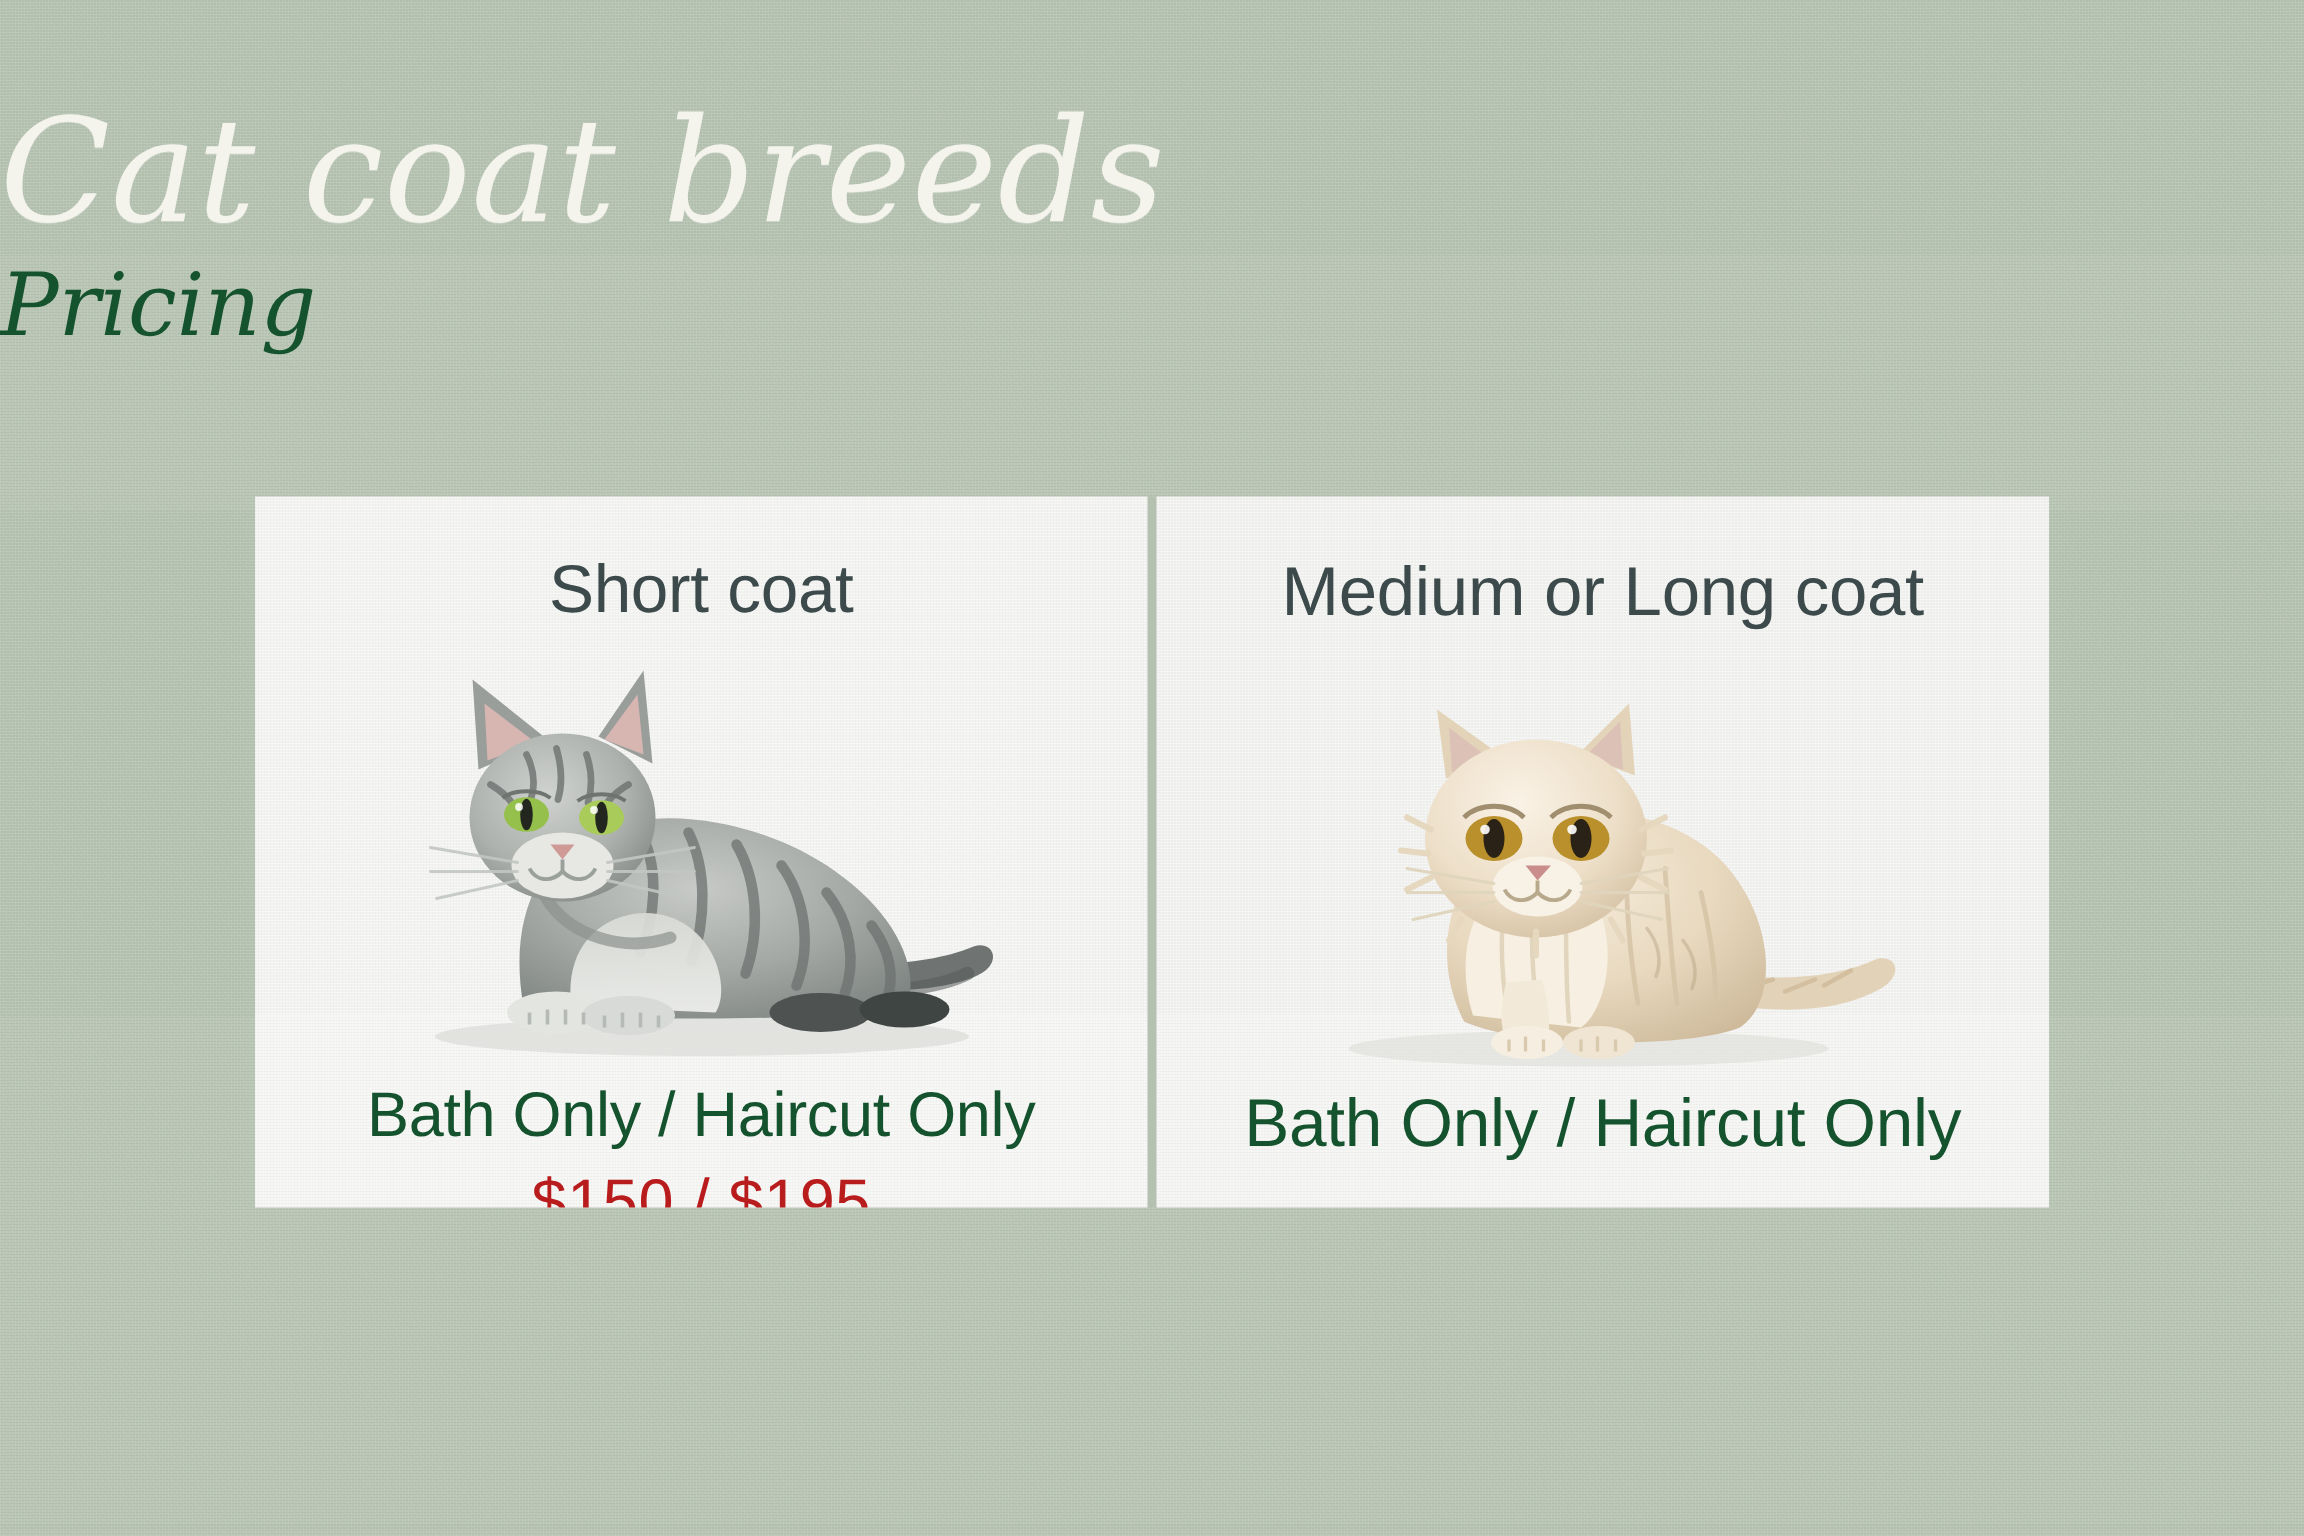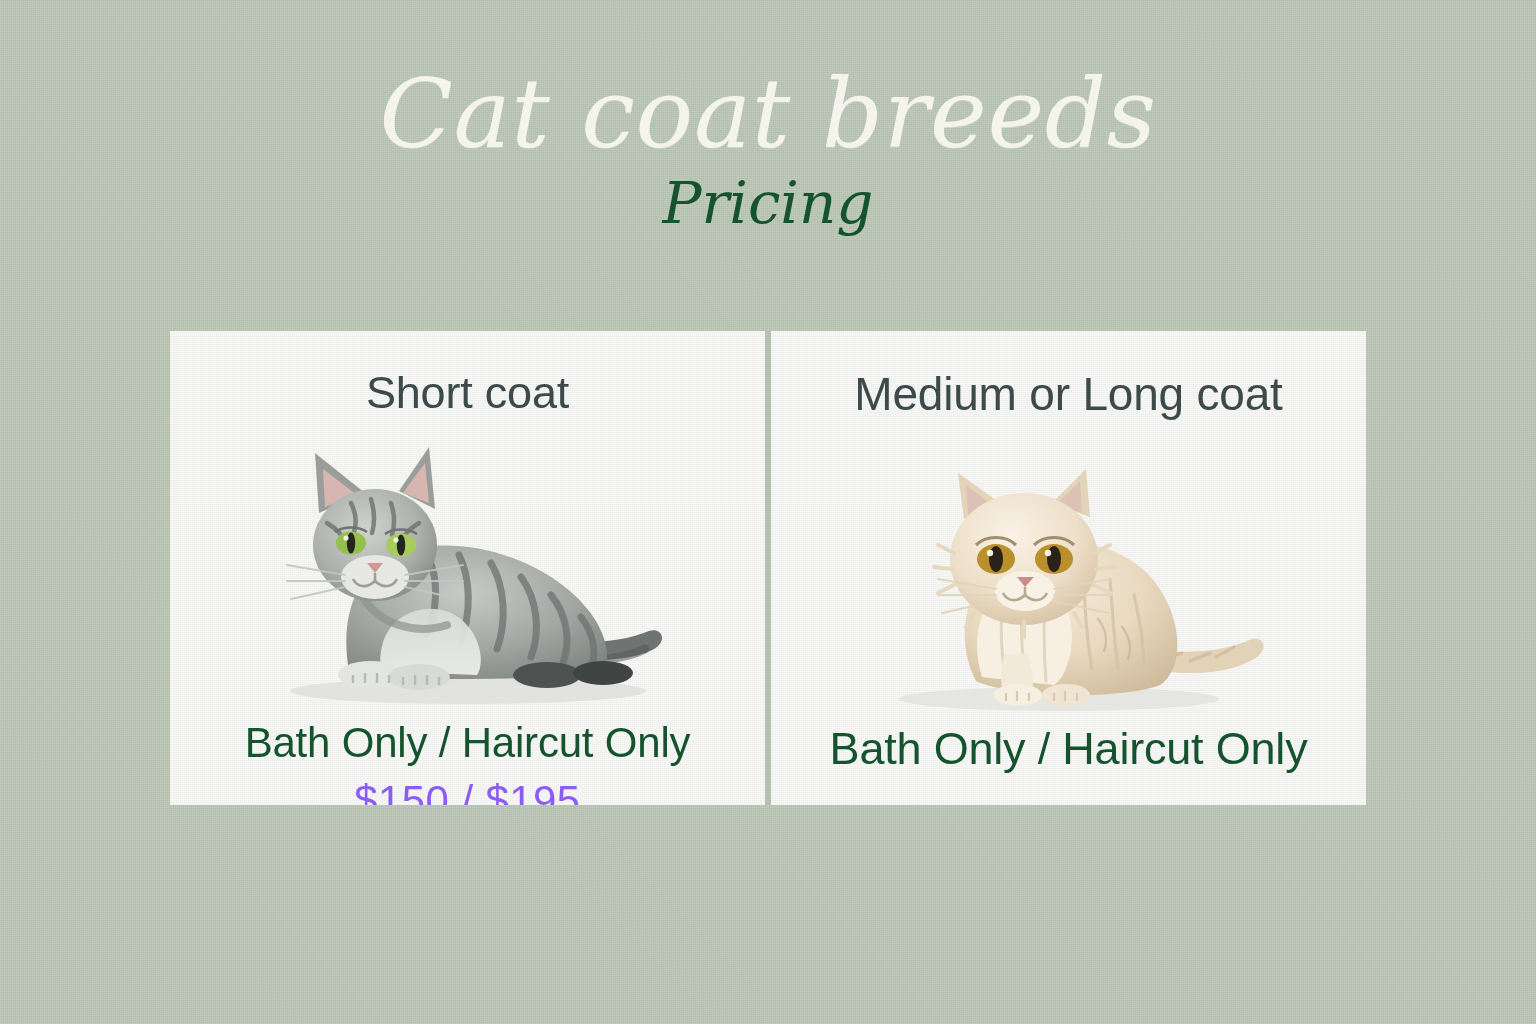--- a/index.html
+++ b/index.html
@@ -25,21 +25,21 @@
       repeating-linear-gradient(0deg, rgba(255,255,255,.16) 0 1px, rgba(0,0,0,.05) 1px 2px),
       repeating-linear-gradient(90deg, rgba(255,255,255,.13) 0 1px, rgba(0,0,0,.045) 1px 2px),
       repeating-linear-gradient(45deg, rgba(120,140,118,.10) 0 2px, rgba(255,255,255,.07) 2px 3px);
     mix-blend-mode: overlay;
   }
 
   
   .heading {
     position: absolute;
     left: 0; right: 0; top: 66px;
-    text-align: center;
+    text-align: left;
   }
   .title {
     font-family: "DejaVu Serif", "Liberation Serif", serif;
     font-style: italic;
     font-weight: 400;
     font-size: 96px;
     line-height: 1.02;
     letter-spacing: .5px;
     color: #f4f3ec;
     margin: 0;
@@ -118,21 +118,21 @@
     font-size: 42px;
     font-weight: 400;
     color: #14532d;
     letter-spacing: -.2px;
     white-space: nowrap;
   }
   .price-line {
     margin-top: 10px;
     font-size: 42px;
     font-weight: 400;
-    color: #8b5cf6;
+    color: #b91c1c;
     letter-spacing: .4px;
     white-space: nowrap;
   }
   .card.right .svc-line   { font-size: 45px; }
   .card.right .price-line { font-size: 45px; }
 </style>
 </head>
 <body>
 
 <div id="poster">

